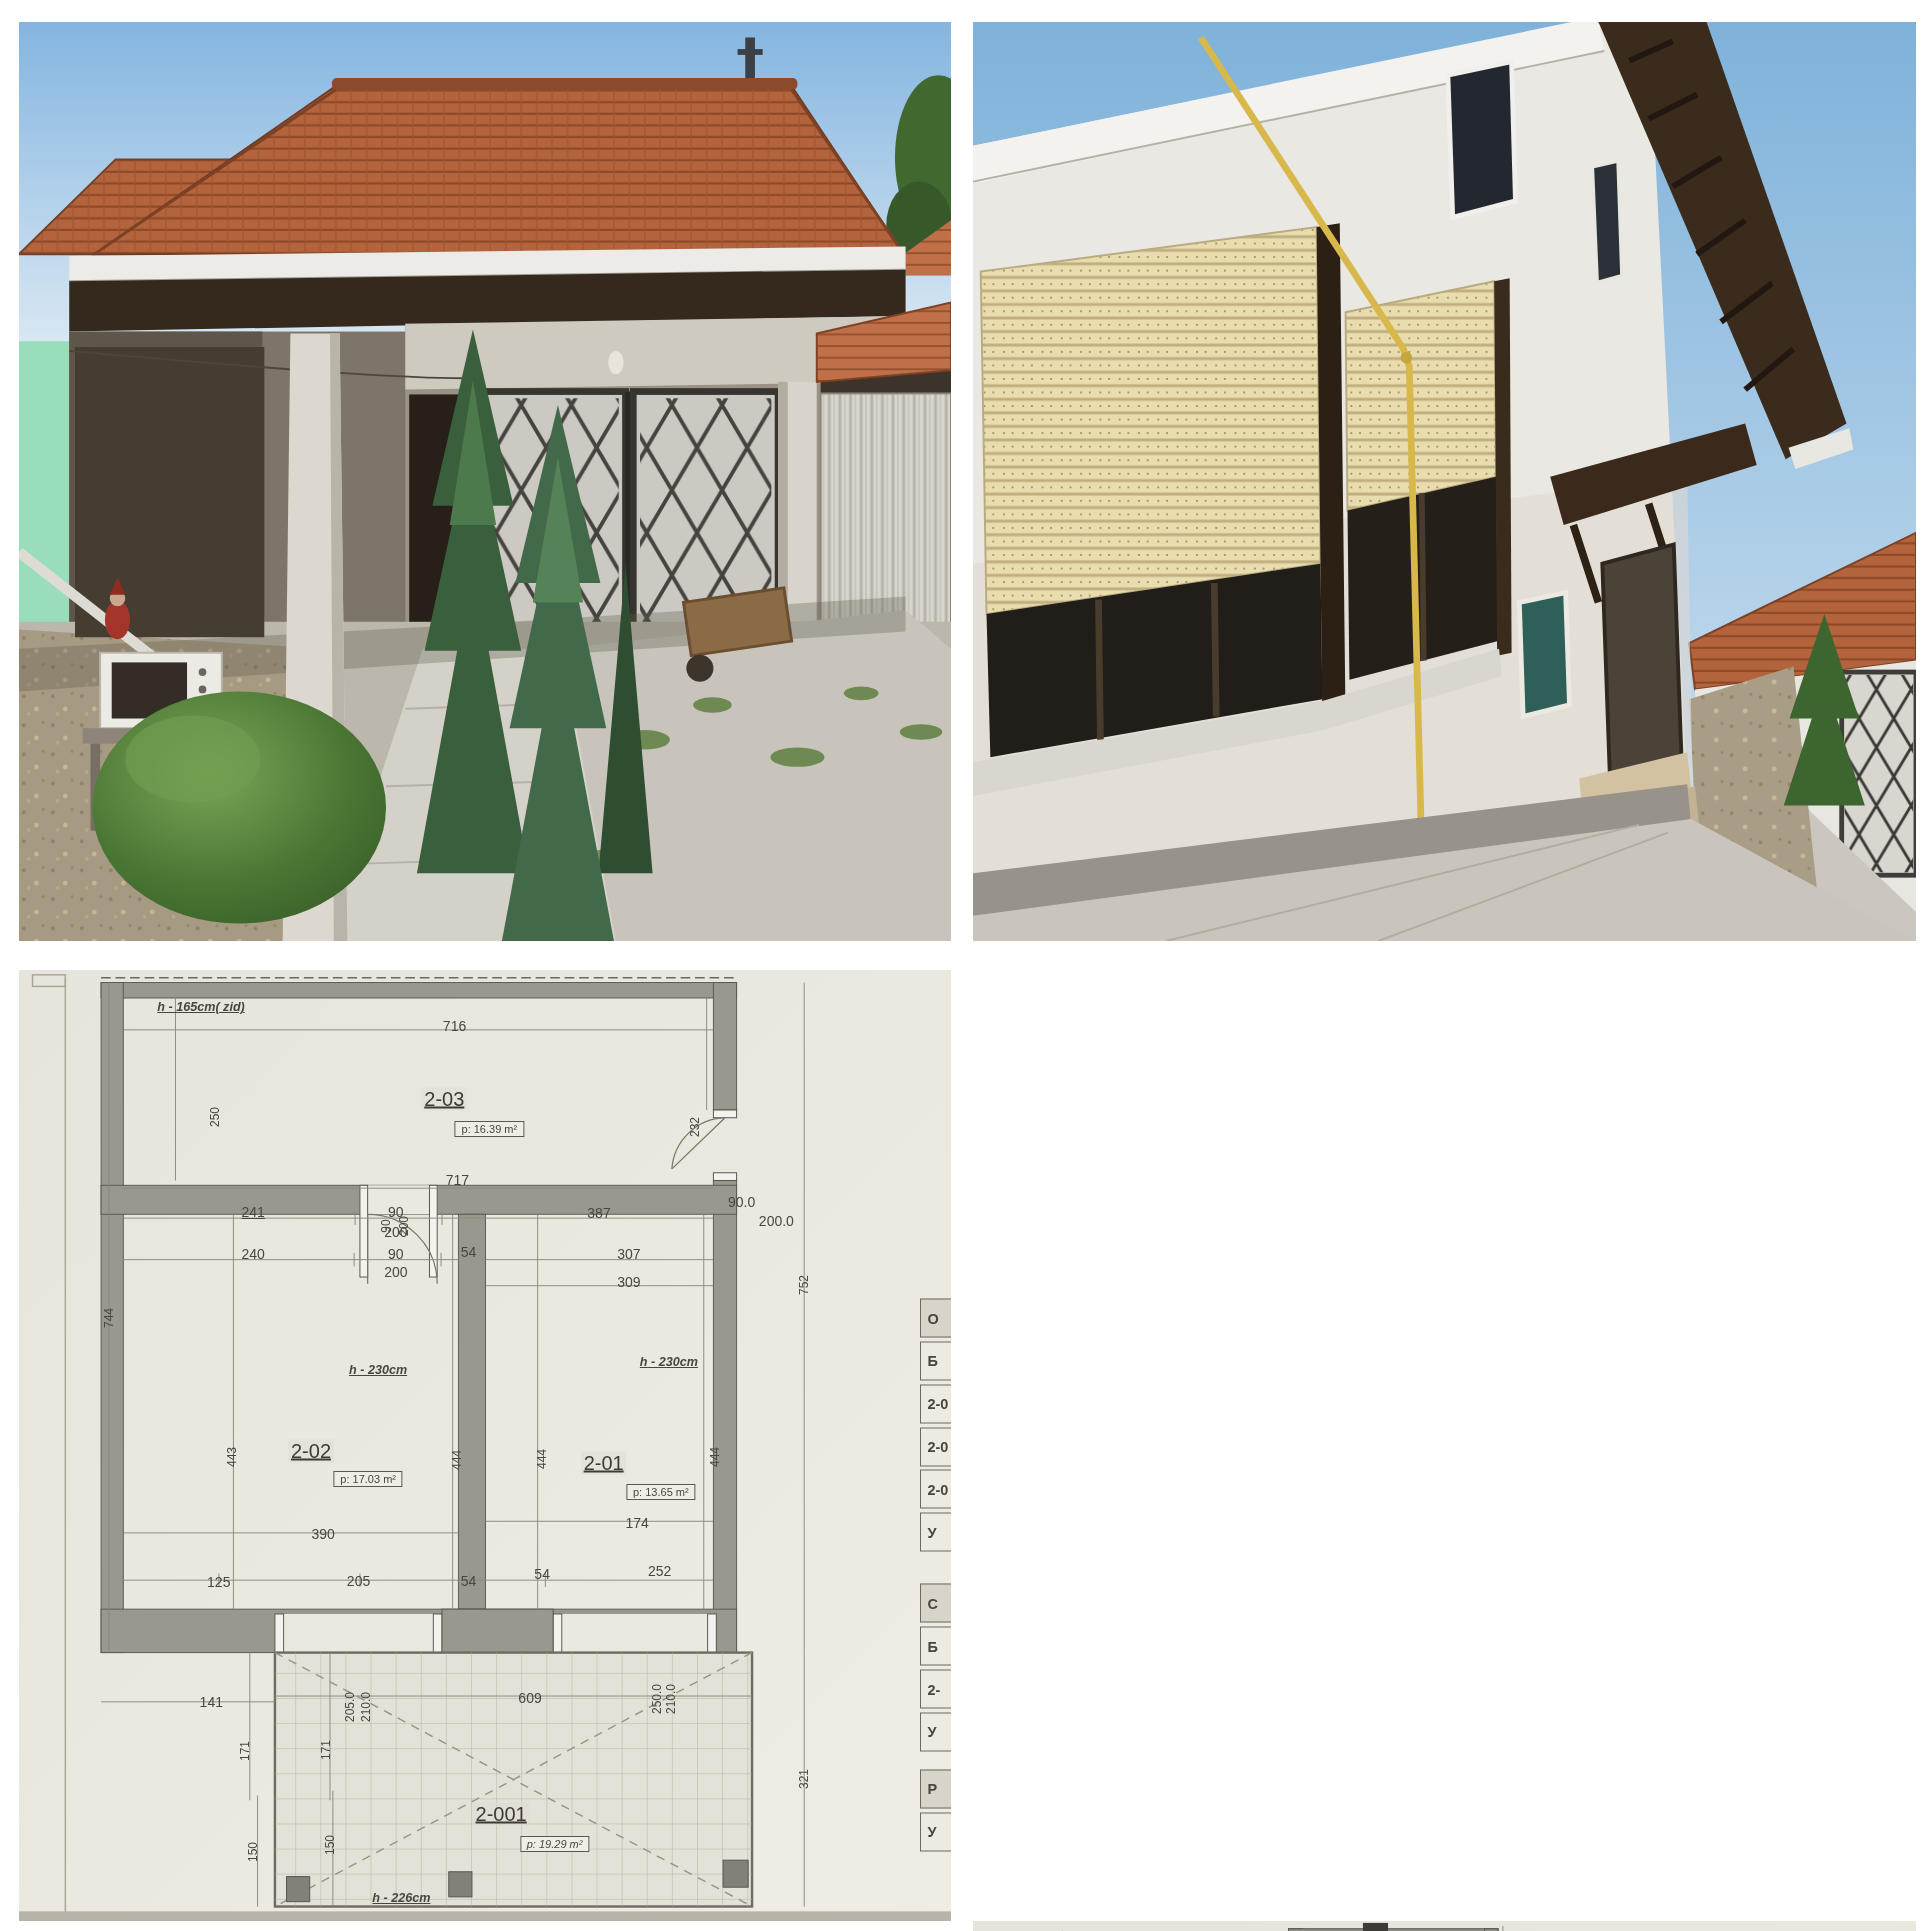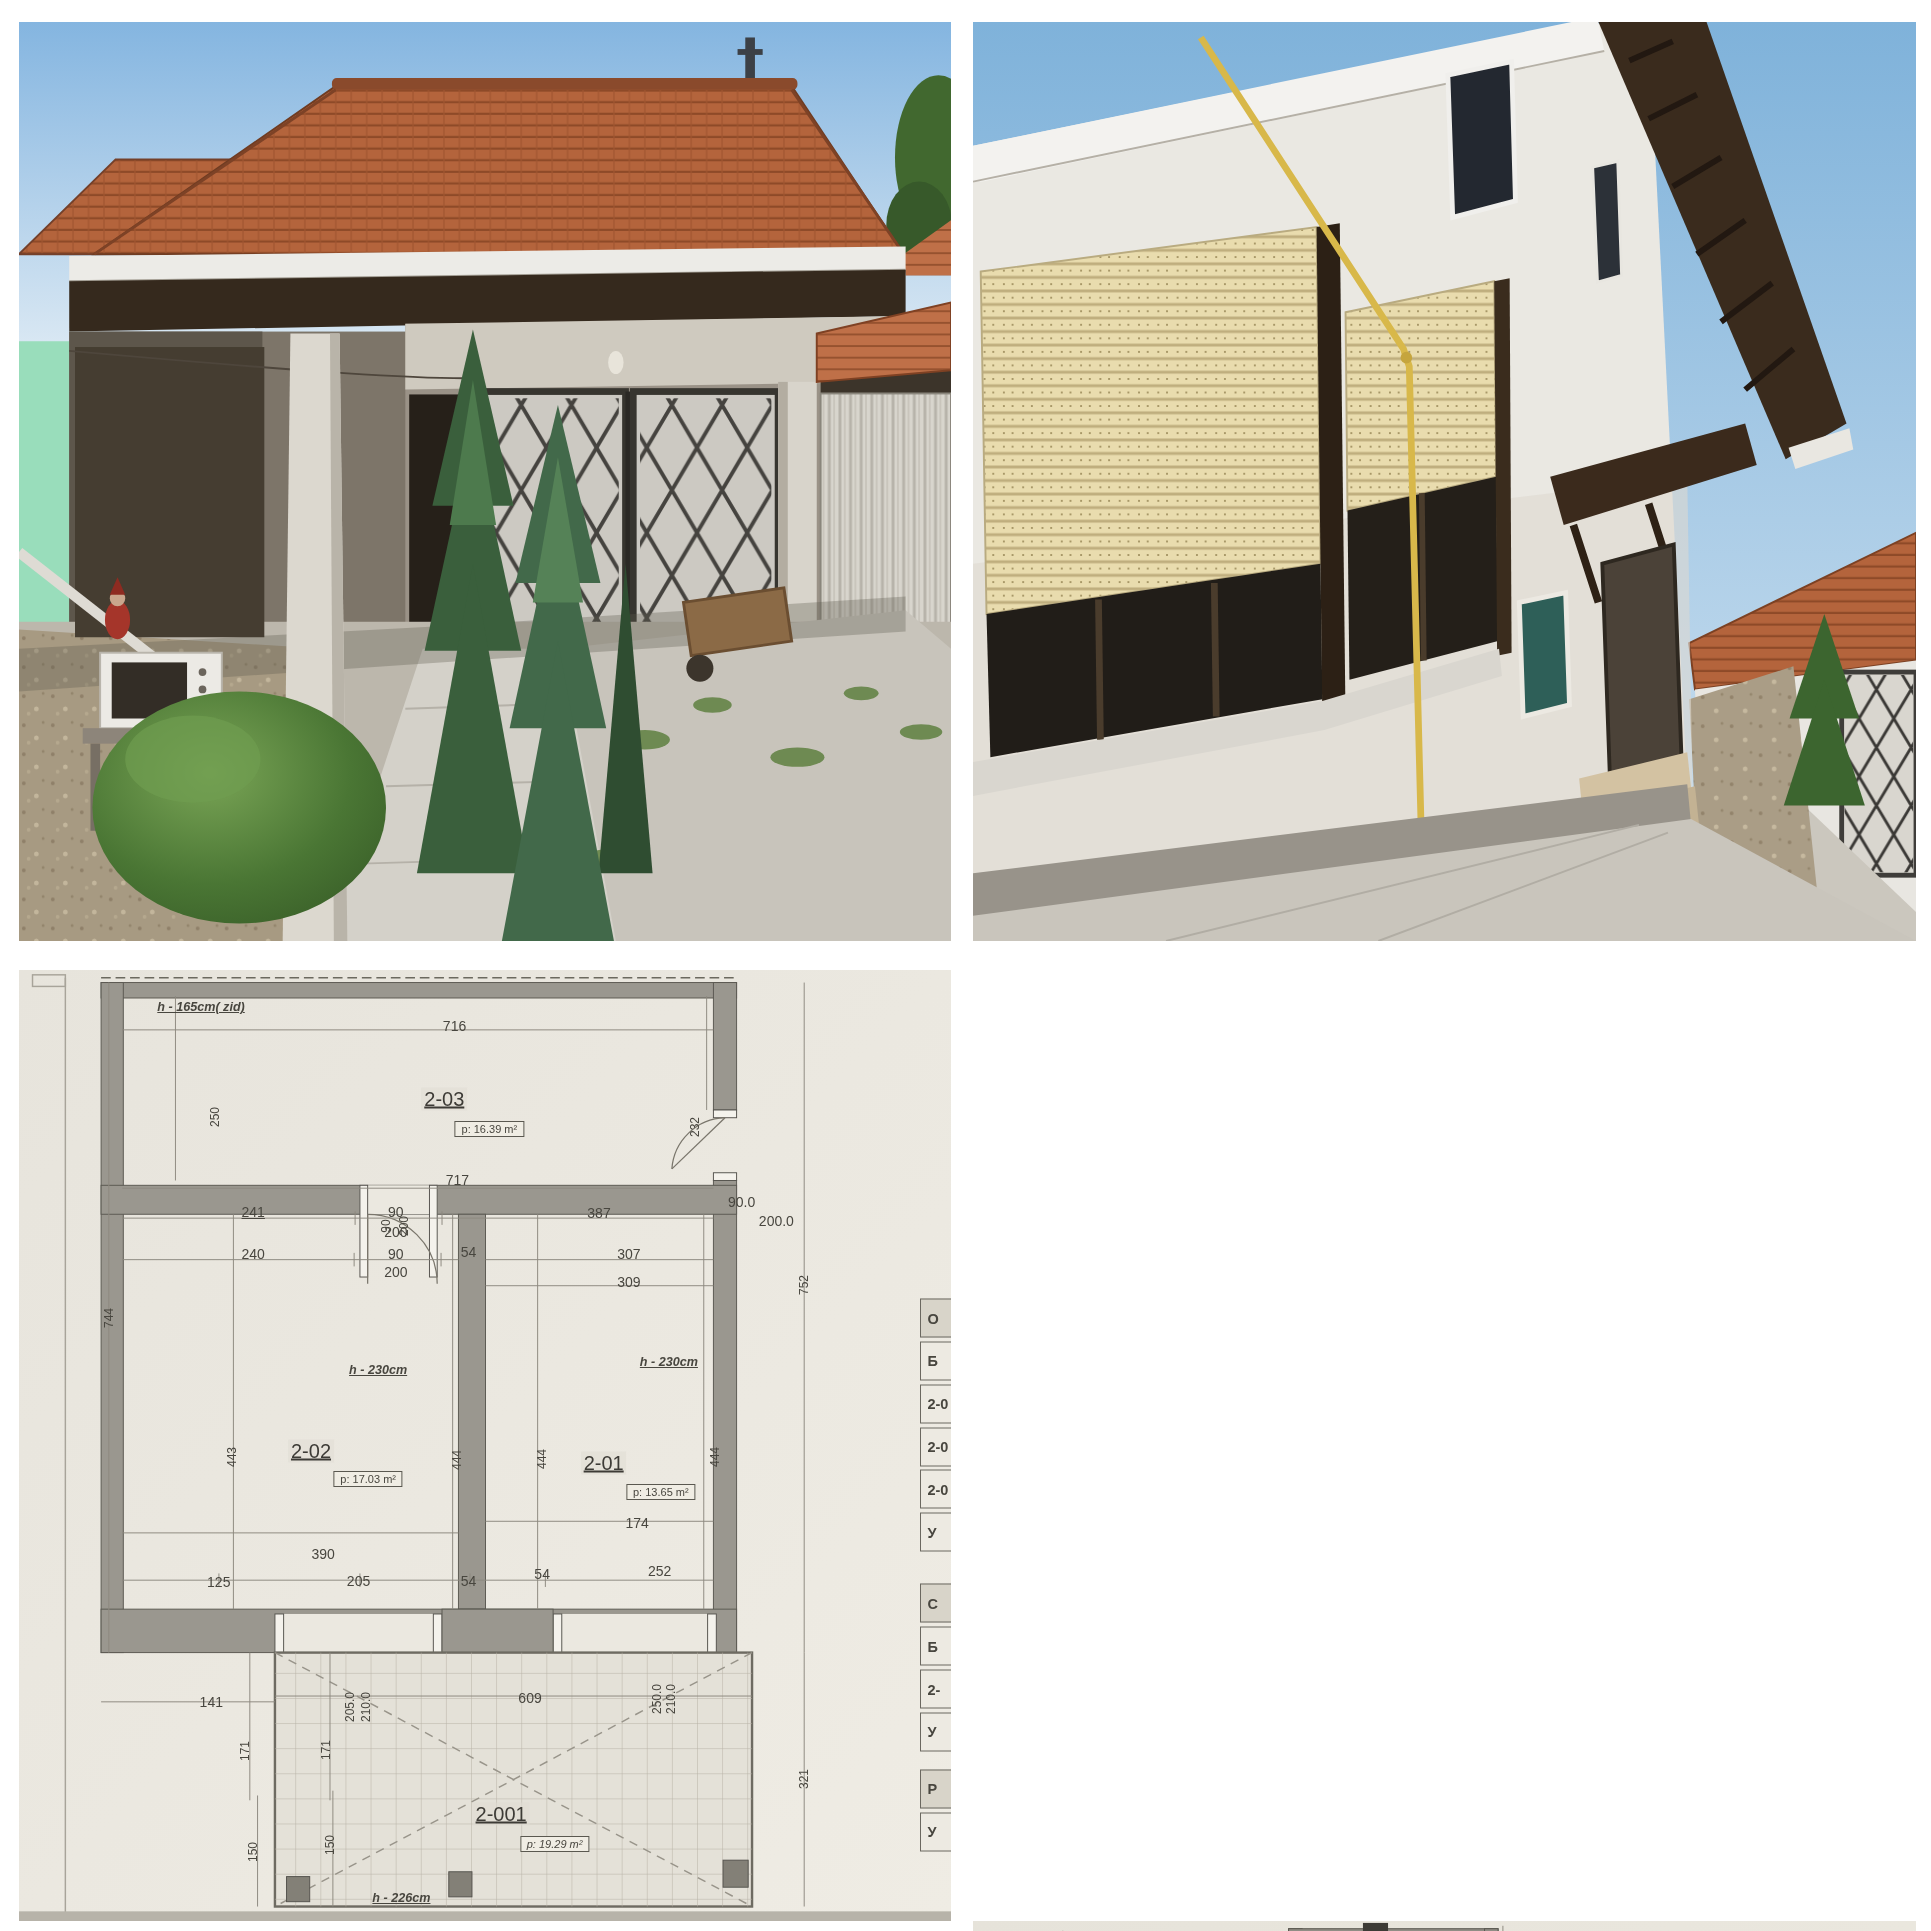--- a/index.html
+++ b/index.html
@@ -359,21 +359,21 @@
         <span class="lbl note" style="left: 38.5%; top: 42%;">h - 230cm</span>
         <span class="lbl note" style="left: 69.7%; top: 41.1%;">h - 230cm</span>
         <span class="lbl dimv" style="left: 22.8%; top: 51.1%;">443</span>
         <span class="lbl room" style="left: 31.3%; top: 50.5%;">2-02</span>
         <span class="lbl area" style="left: 34%; top: 53.4%;">p: 17.03 m²</span>
         <span class="lbl dimv" style="left: 47%; top: 51.4%;">444</span>
         <span class="lbl dimv" style="left: 56.1%; top: 51.3%;">444</span>
         <span class="lbl room" style="left: 62.7%; top: 51.7%;">2-01</span>
         <span class="lbl area" style="left: 65.4%; top: 54.8%;">p: 13.65 m²</span>
         <span class="lbl dimv" style="left: 74.6%; top: 51.1%;">444</span>
-        <span class="lbl dim" style="left: 32.6%; top: 59.2%; margin-top: 20px;">390</span>
+        <span class="lbl dim" style="left: 32.6%; top: 59.2%;">390</span>
         <span class="lbl dim" style="left: 66.3%; top: 58%;">174</span>
         <span class="lbl dim" style="left: 21.4%; top: 64.2%;">125</span>
         <span class="lbl dim" style="left: 36.4%; top: 64.1%;">205</span>
         <span class="lbl dim" style="left: 48.2%; top: 64.1%;">54</span>
         <span class="lbl dim" style="left: 56.1%; top: 63.4%;">54</span>
         <span class="lbl dim" style="left: 68.7%; top: 63.1%;">252</span>
         <span class="lbl dim" style="left: 20.6%; top: 76.9%;">141</span>
         <span class="lbl dimv" style="left: 24.2%; top: 82%;">171</span>
         <span class="lbl dimv" style="left: 32.9%; top: 81.9%;">171</span>
         <span class="lbl dimv" style="left: 35.5%; top: 77.4%;">205.0</span>

